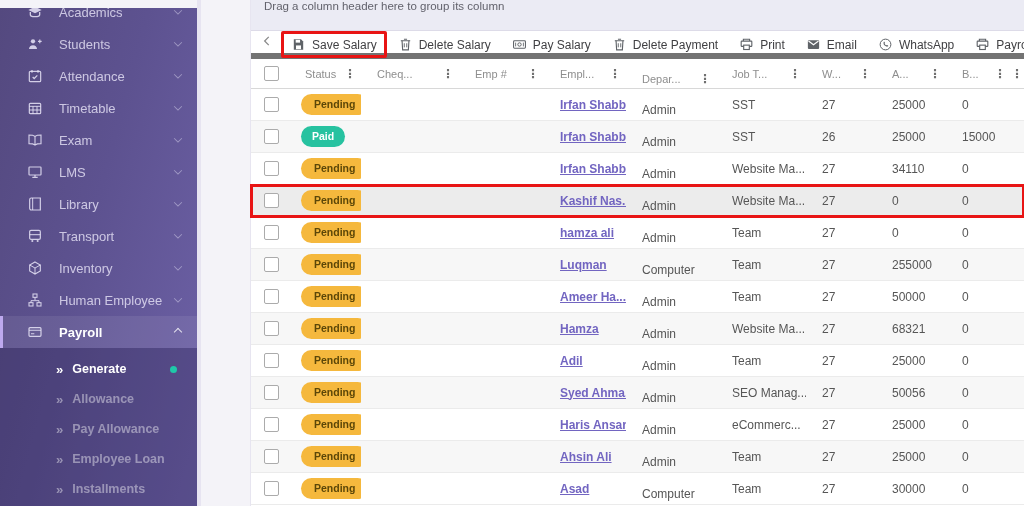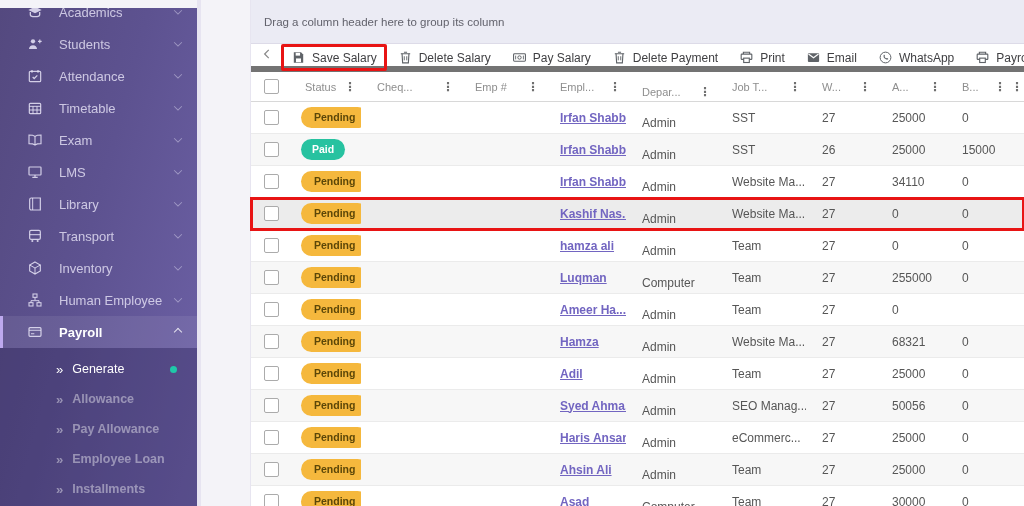--- a/index.html
+++ b/index.html
@@ -43,31 +43,31 @@
   .submenu {
     background:rgba(33,26,68,0.28);
     padding-top:6px; height:166px;
   }
   .sub-item {
     display:flex; align-items:center; height:30px;
     padding:0 20px 0 56px; cursor:pointer;
     color:rgba(255,255,255,0.42); font-size:12.5px;font-weight:bold;
   }
   .sub-item::before { content:"\00BB"; margin-right:9px; font-size:13px; }
-  .sub-item.active { color:#ffffff; font-weight:normal; }
+  .sub-item.active { color:#ffffff; font-weight:bold; }
   .sub-item .dot { display:none; width:7px; height:7px; border-radius:50%; background:#1fc8a9; margin-left:auto; }
   .sub-item.has_dot .dot { display:block; }
   
   .card {
     position:absolute; left:250px; top:0; width:774px; height:506px;
     background:#ffffff; border-left:1px solid #e7e5f0;
   }
   .group-bar {
-    height:44px; background:#ebebf4; border-bottom:1px solid #dddbe8;
-    display:flex; align-items:center; padding-left:13px;
+    height:31px; background:#ebebf4; border-bottom:1px solid #dddbe8;
+    display:flex; align-items:flex-start; padding-left:13px;
     font-size:11.5px; color:#62626c;
   }
   
   .toolbar {
     height:28px; display:flex; align-items:flex-start;
     padding:0 14px 0 6px; border-bottom:6px solid #737373; background:#fff;
   }
   .collapse-btn { width:20px; height:20px; color:#8a8a8a; cursor:pointer; flex:0 0 20px; margin-right:4px; }
   .collapse-btn svg { width:14px; height:14px; margin:3px; display:block; }
   .btn-strip { display:flex; align-items:center; }
@@ -582,20 +582,21 @@
             <span class="badge pending">Pending</span>
           </div>
           <div class="cell c-cheque"></div>
           <div class="cell c-empno"></div>
           <div class="cell c-emp">
             <a class="emp-link">Ameer Ha...</a>
           </div>
           <div class="cell c-dept">Admin</div>
           <div class="cell c-job">Team</div>
           <div class="cell c-w">27</div>
+          <div class="cell c-a">50000</div>
           <div class="cell c-b">0</div>
         </div>
         <div class="grid-row">
           <div class="cell c-check">
             <span class="checkbox"></span>
           </div>
           <div class="cell c-status">
             <span class="badge pending">Pending</span>
           </div>
           <div class="cell c-cheque"></div>

